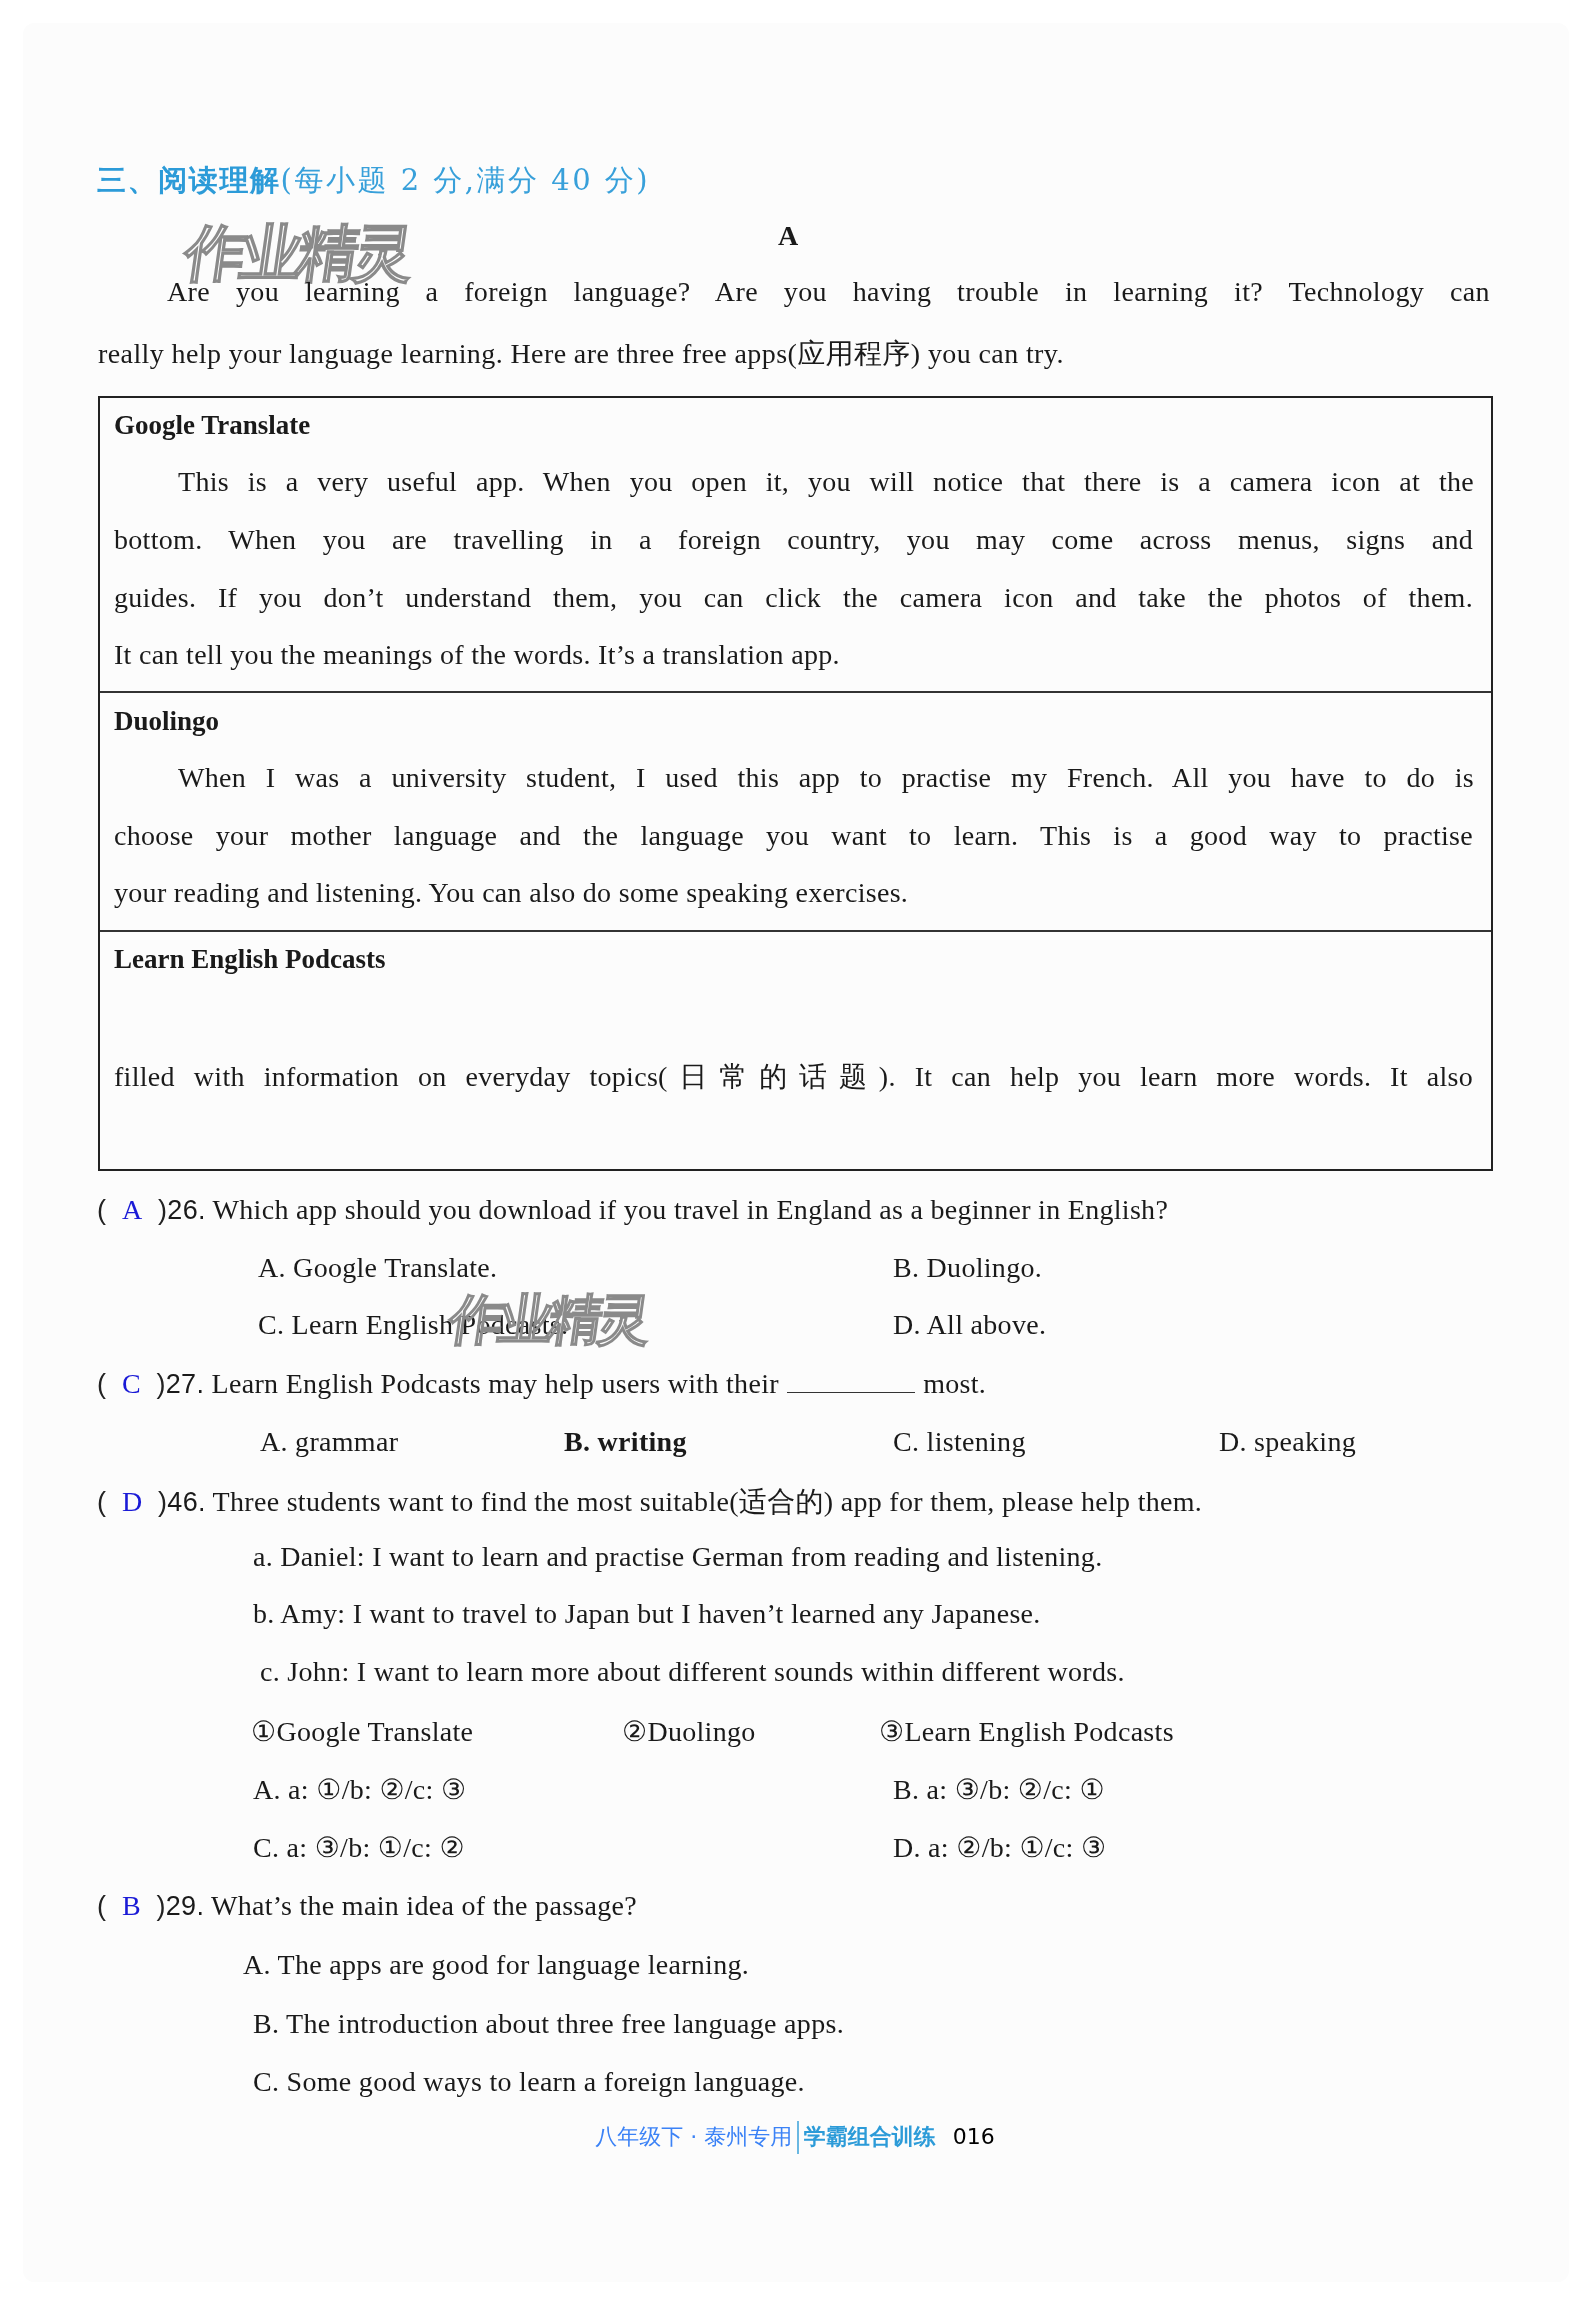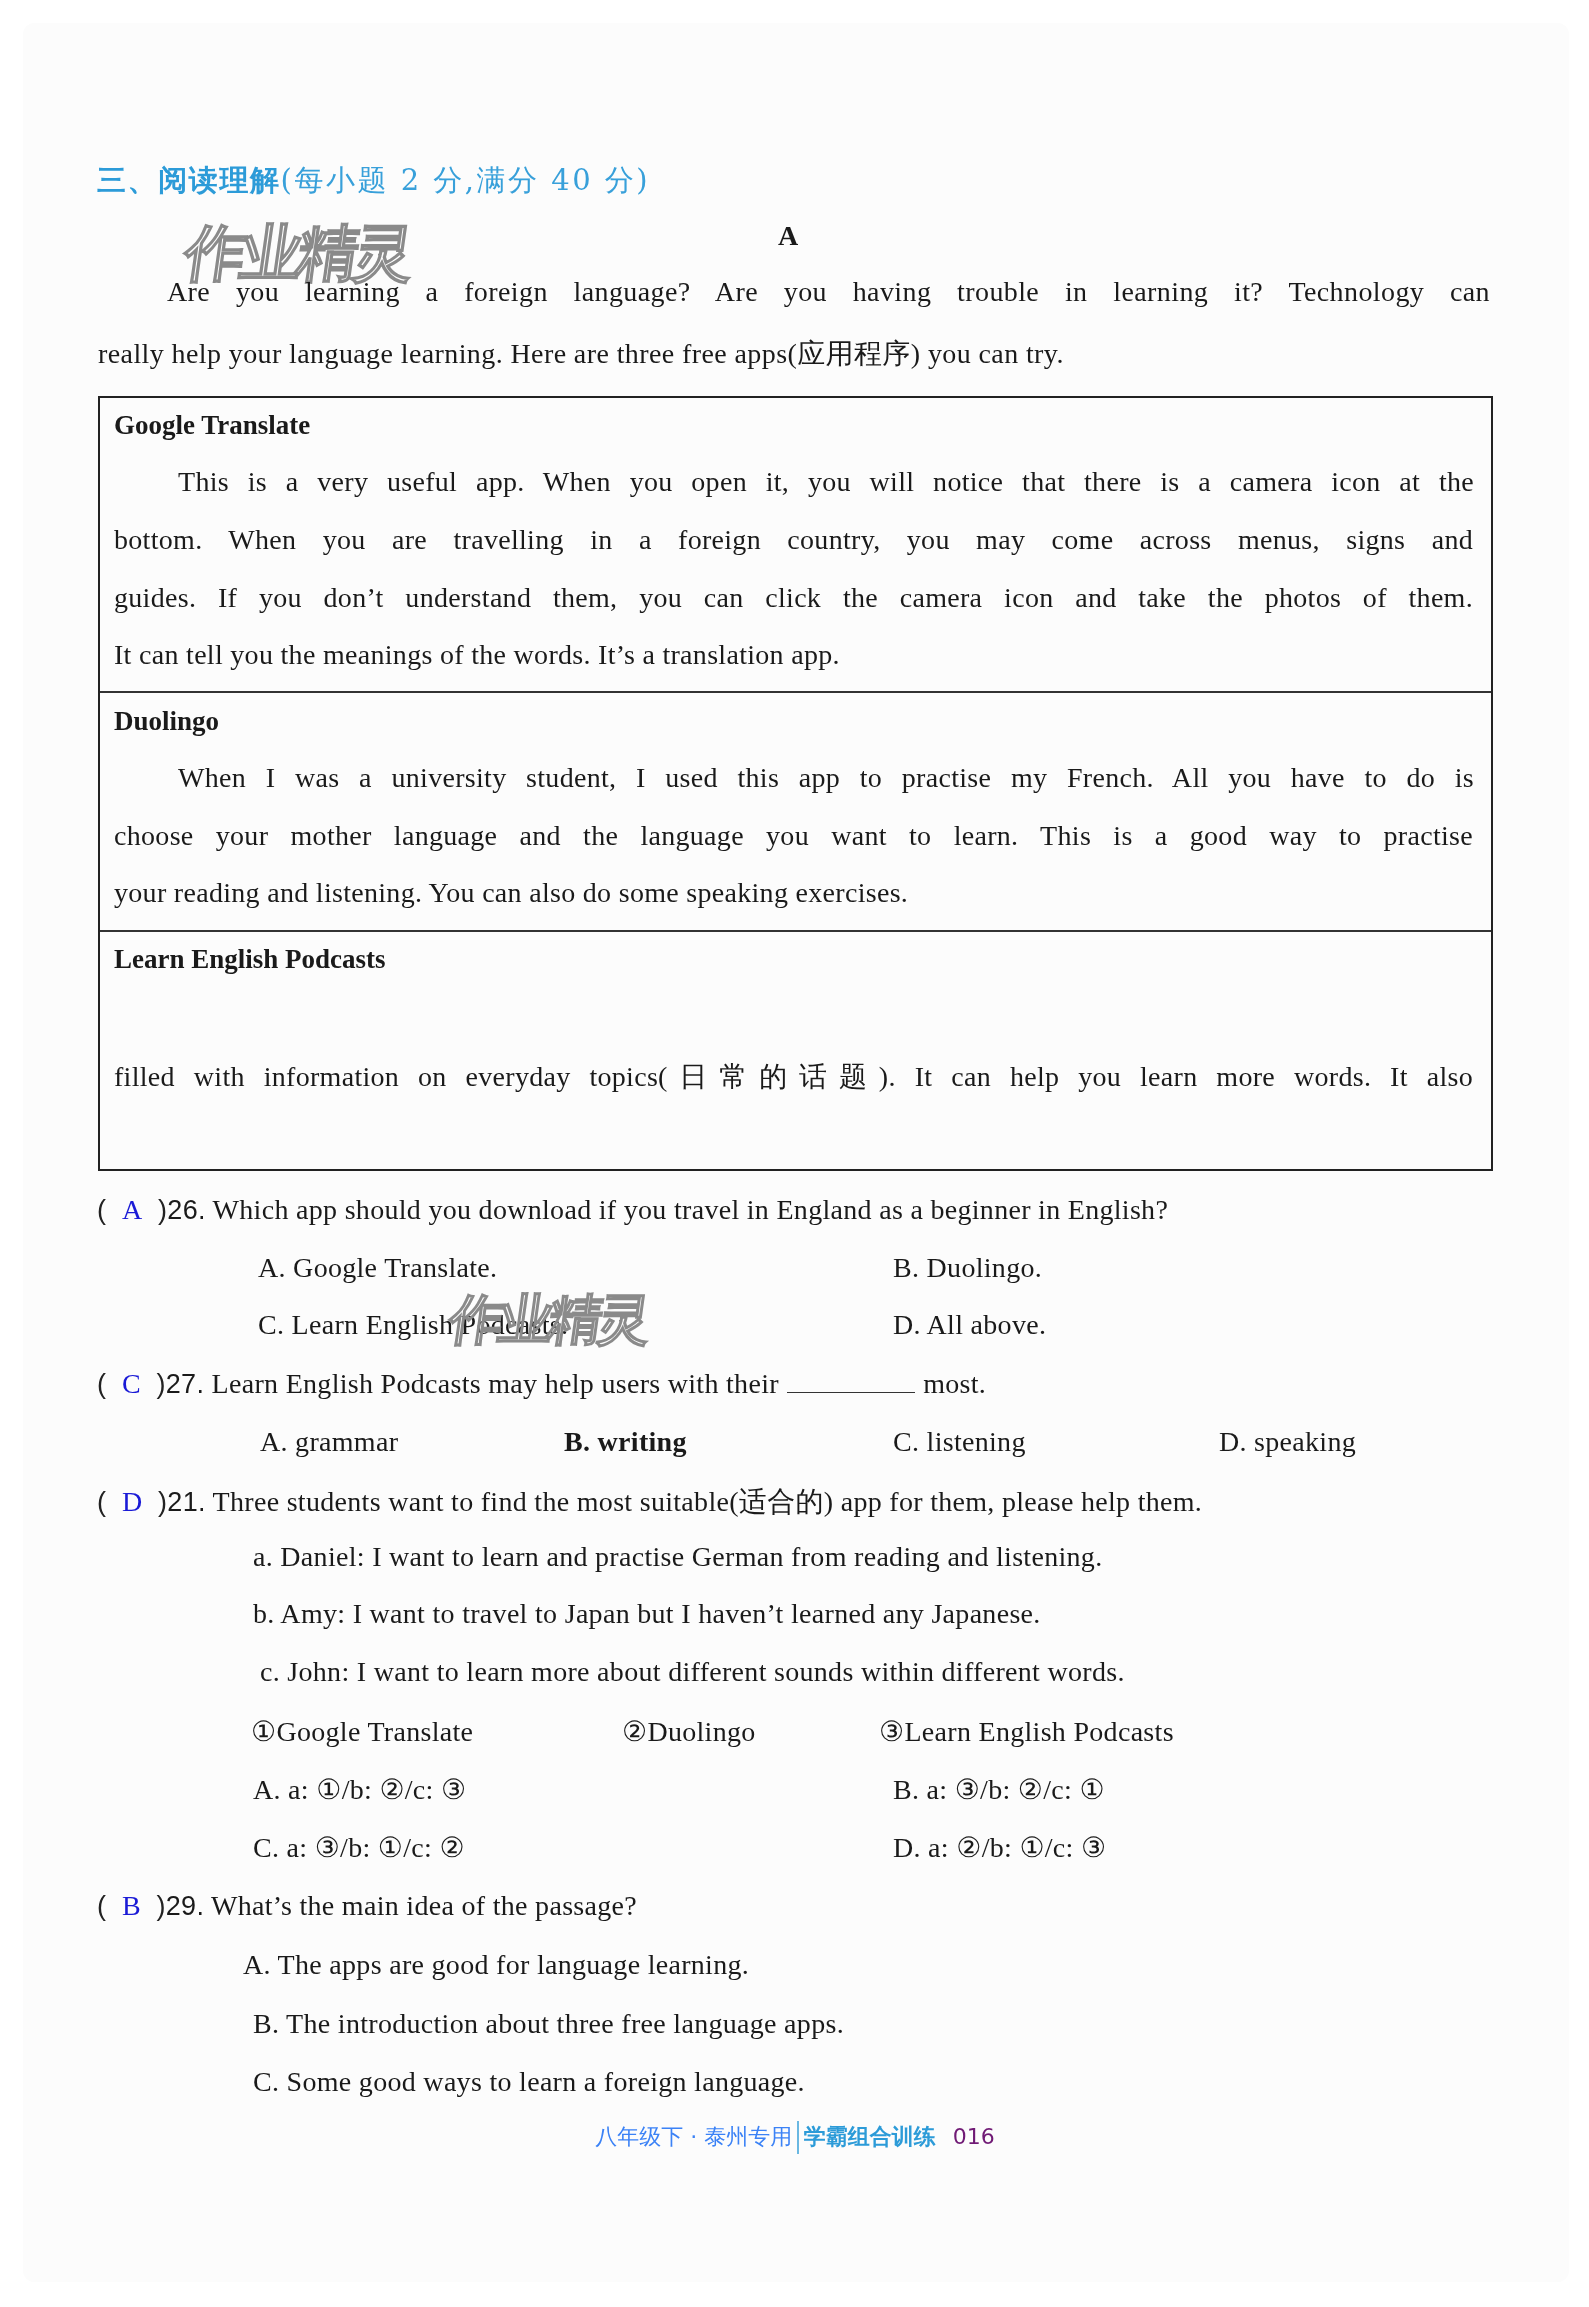--- a/index.html
+++ b/index.html
@@ -39,21 +39,21 @@
   .jline-ind { width:1296px; text-align:justify; text-align-last:justify; }
   .q { font-size:28px; letter-spacing:0.3px; }
   .ans-paren { font-family:"Liberation Sans","DejaVu Sans",sans-serif; font-size:27px; color:#222; }
   .ans-letter { color:#1a1ad6; font-family:"Liberation Serif",serif; font-size:28px; }
   .qnum { font-family:"Liberation Sans","DejaVu Sans",sans-serif; font-size:27px; }
   .blank { display:inline-block; width:128px; border-bottom:1.6px solid #333; height:23px; vertical-align:baseline; margin:0 8.2px; }
   .footer { left:0; top:2121px; width:1590px; text-align:center; font-family:"DejaVu Sans","Liberation Sans",sans-serif; font-size:22px; }
   .footer .f-left { color:#3b82f6; }
   .footer .f-sep { display:inline-block; width:1.6px; height:33px; background:#6ab8e2; vertical-align:middle; margin:0 4.9px; }
   .footer .f-right { color:#2c9bd8; font-weight:bold; }
-  .footer .f-page { color:#701a75; font-weight:normal; margin-left:17px; }
+  .footer .f-page { color:#000000; font-weight:normal; margin-left:17px; }
 </style>
 </head>
 <body>
 
 <div class="sheet"></div>
 
 <div class="abs heading">
   <span class="h-main">三、阅读理解</span><span class="h-note">(每小题 2 分,满分 40 分)</span>
 </div>
 
@@ -97,21 +97,21 @@
 <div class="abs q" style="left:97px; top:1368px;">
   <span class="ans-paren">(&nbsp;&nbsp;</span><span class="ans-letter">C</span><span class="ans-paren">&nbsp;&nbsp;)</span><span class="qnum">27.</span>
   <span>Learn English Podcasts may help users with their</span><span class="blank"></span><span>most.</span>
 </div>
 <div class="abs q" style="left:260px; top:1426px;">A. grammar</div>
 <div class="abs q" style="left:564px; top:1426px;font-weight:bold;">B. writing</div>
 <div class="abs q" style="left:893px; top:1426px;">C. listening</div>
 <div class="abs q" style="left:1219px; top:1426px;">D. speaking</div>
 
 <div class="abs q" style="left:97px; top:1483px;">
-  <span class="ans-paren">(&nbsp;&nbsp;</span><span class="ans-letter">D</span><span class="ans-paren">&nbsp;&nbsp;)</span><span class="qnum">21.</span>
+  <span class="ans-paren">(&nbsp;&nbsp;</span><span class="ans-letter">D</span><span class="ans-paren">&nbsp;&nbsp;)</span><span class="qnum">46.</span>
   <span>Three students want to find the most suitable(适合的) app for them, please help them.</span>
 </div>
 <div class="abs q" style="left:253px; top:1541px;">a. Daniel: I want to learn and practise German from reading and listening.</div>
 <div class="abs q" style="left:253px; top:1598px;">b. Amy: I want to travel to Japan but I haven’t learned any Japanese.</div>
 <div class="abs q" style="left:260px; top:1656px;">c. John: I want to learn more about different sounds within different words.</div>
 <div class="abs q" style="left:251px; top:1715px;">①Google Translate</div>
 <div class="abs q" style="left:622px; top:1715px;">②Duolingo</div>
 <div class="abs q" style="left:879px; top:1715px;">③Learn English Podcasts</div>
 <div class="abs q" style="left:253px; top:1773px;">A. a: ①/b: ②/c: ③</div>
 <div class="abs q" style="left:893px; top:1773px;">B. a: ③/b: ②/c: ①</div>

